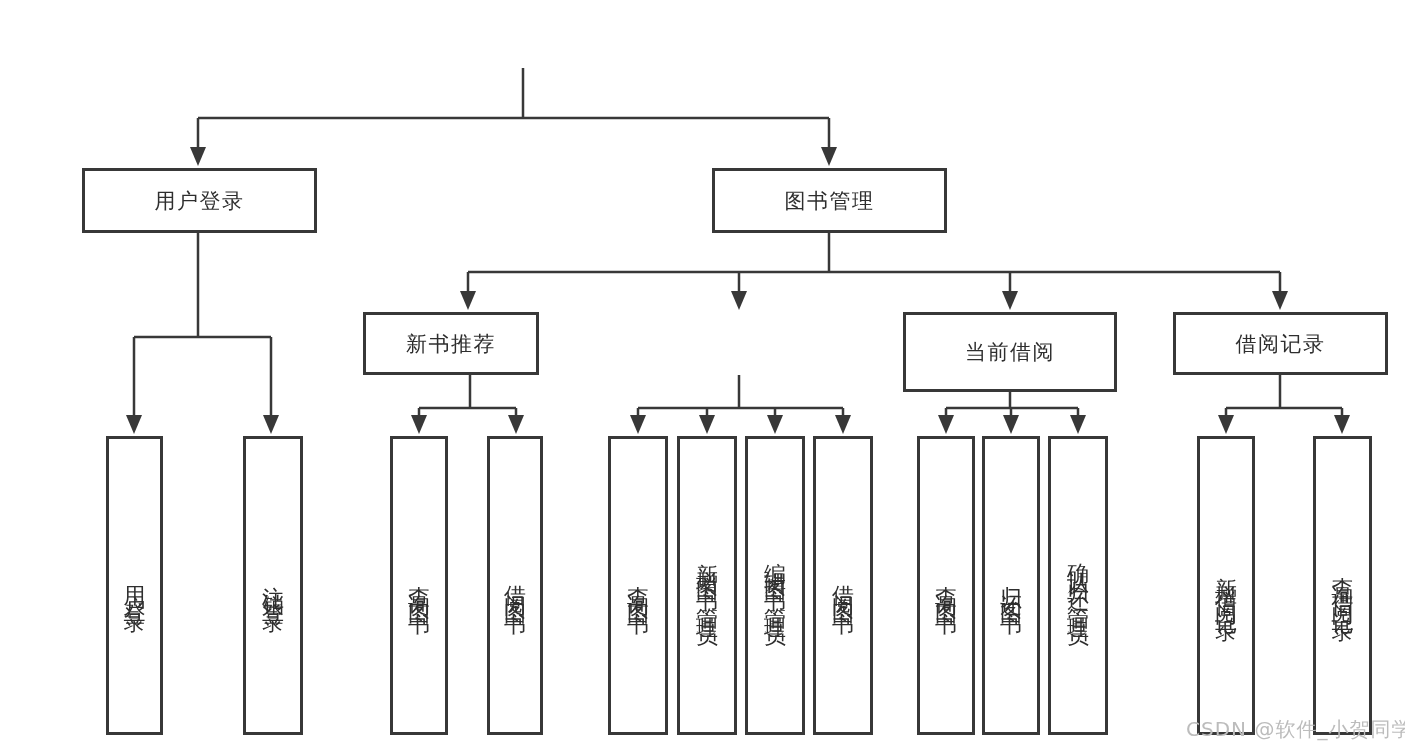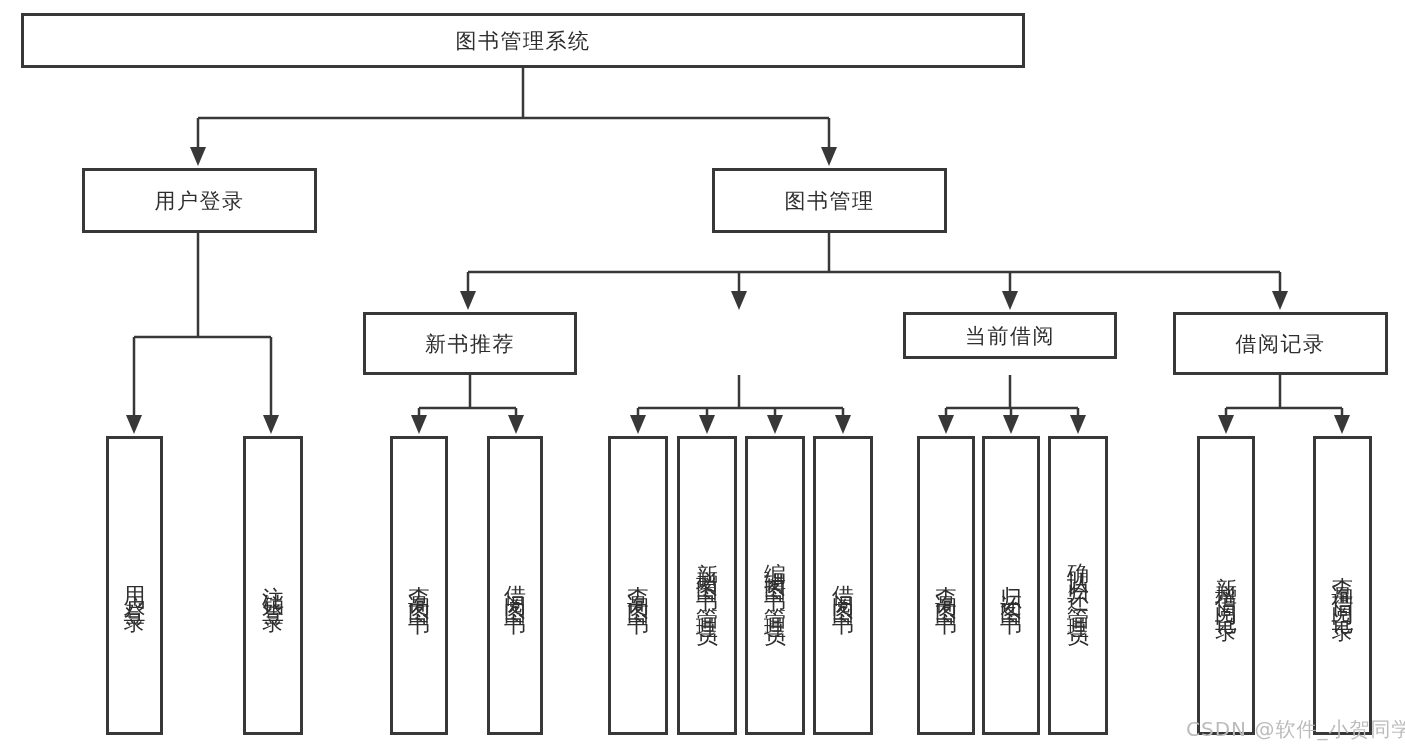--- a/index.html
+++ b/index.html
@@ -73,35 +73,32 @@
       <polygon points="1070,415 1086,415 1078,434" fill="#383838" stroke="none"></polygon>
     </g>
 
     <g>
       <path d="M1280,375 V408 M1226,408 H1342 M1226,408 V418 M1342,408 V418"></path>
       <polygon points="1218,415 1234,415 1226,434" fill="#383838" stroke="none"></polygon>
       <polygon points="1334,415 1350,415 1342,434" fill="#383838" stroke="none"></polygon>
     </g>
   </svg>
 
-  <div class="box hbox" style="left:21px; top:13px; width:1004px; height:55px">
-    <span>图书管理系统</span>
-  </div>
 
   <div class="box hbox" style="left:82px; top:168px; width:235px; height:65px">
     <span>用户登录</span>
   </div>
   <div class="box hbox" style="left:712px; top:168px; width:235px; height:65px">
     <span>图书管理</span>
   </div>
 
-  <div class="box hbox" style="left:363px; top:312px; width:214px; height:63px">
+  <div class="box hbox" style="left:363px; top:312px; width:176px; height:63px">
     <span>新书推荐</span>
   </div>
-  <div class="box hbox" style="left:903px; top:312px; width:214px; height:47px">
+  <div class="box hbox" style="left:903px; top:312px; width:214px; height:80px">
     <span>当前借阅</span>
   </div>
   <div class="box hbox" style="left:1173px; top:312px; width:215px; height:63px">
     <span>借阅记录</span>
   </div>
 
   <div class="box vbox" style="left:106px; top:436px; width:57px; height:299px">
     <span>用户登录</span>
   </div>
   <div class="box vbox" style="left:243px; top:436px; width:60px; height:299px">

